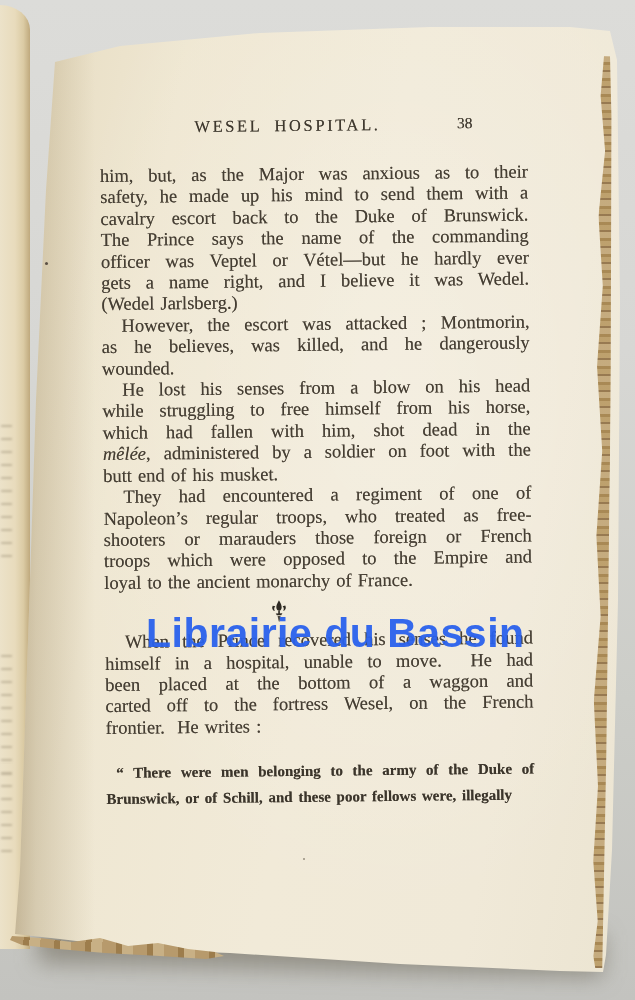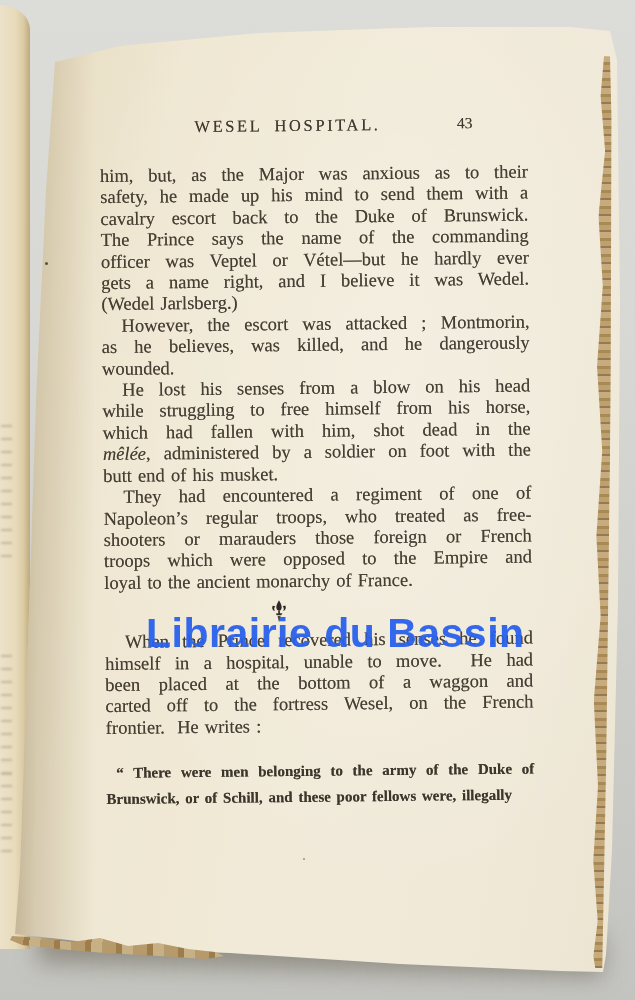--- a/index.html
+++ b/index.html
@@ -77,21 +77,21 @@
   </div>
 
   <div class="page">
     <div class="gutter-shade"></div>
     <div class="speck" style="left:45px;top:262px;width:3px;height:3px;"></div>
     <div class="speck" style="left:303px;top:858px;width:2px;height:2px;opacity:.6;"></div>
 
     <div class="content">
       <div class="header">
         <div class="page-title">WESEL HOSPITAL.</div>
-        <div class="page-number">43</div>
+        <div class="page-number">38</div>
       </div>
 
       <div class="para">
           <div class="line">him, but, as the Major was anxious as to their</div>
           <div class="line">safety, he made up his mind to send them with a</div>
           <div class="line">cavalry escort back to the Duke of Brunswick.</div>
           <div class="line">The Prince says the name of the commanding</div>
           <div class="line">officer was Veptel or Vétel—but he hardly ever</div>
           <div class="line">gets a name right, and I believe it was Wedel.</div>
           <div class="line last">(Wedel Jarlsberg.)</div>

